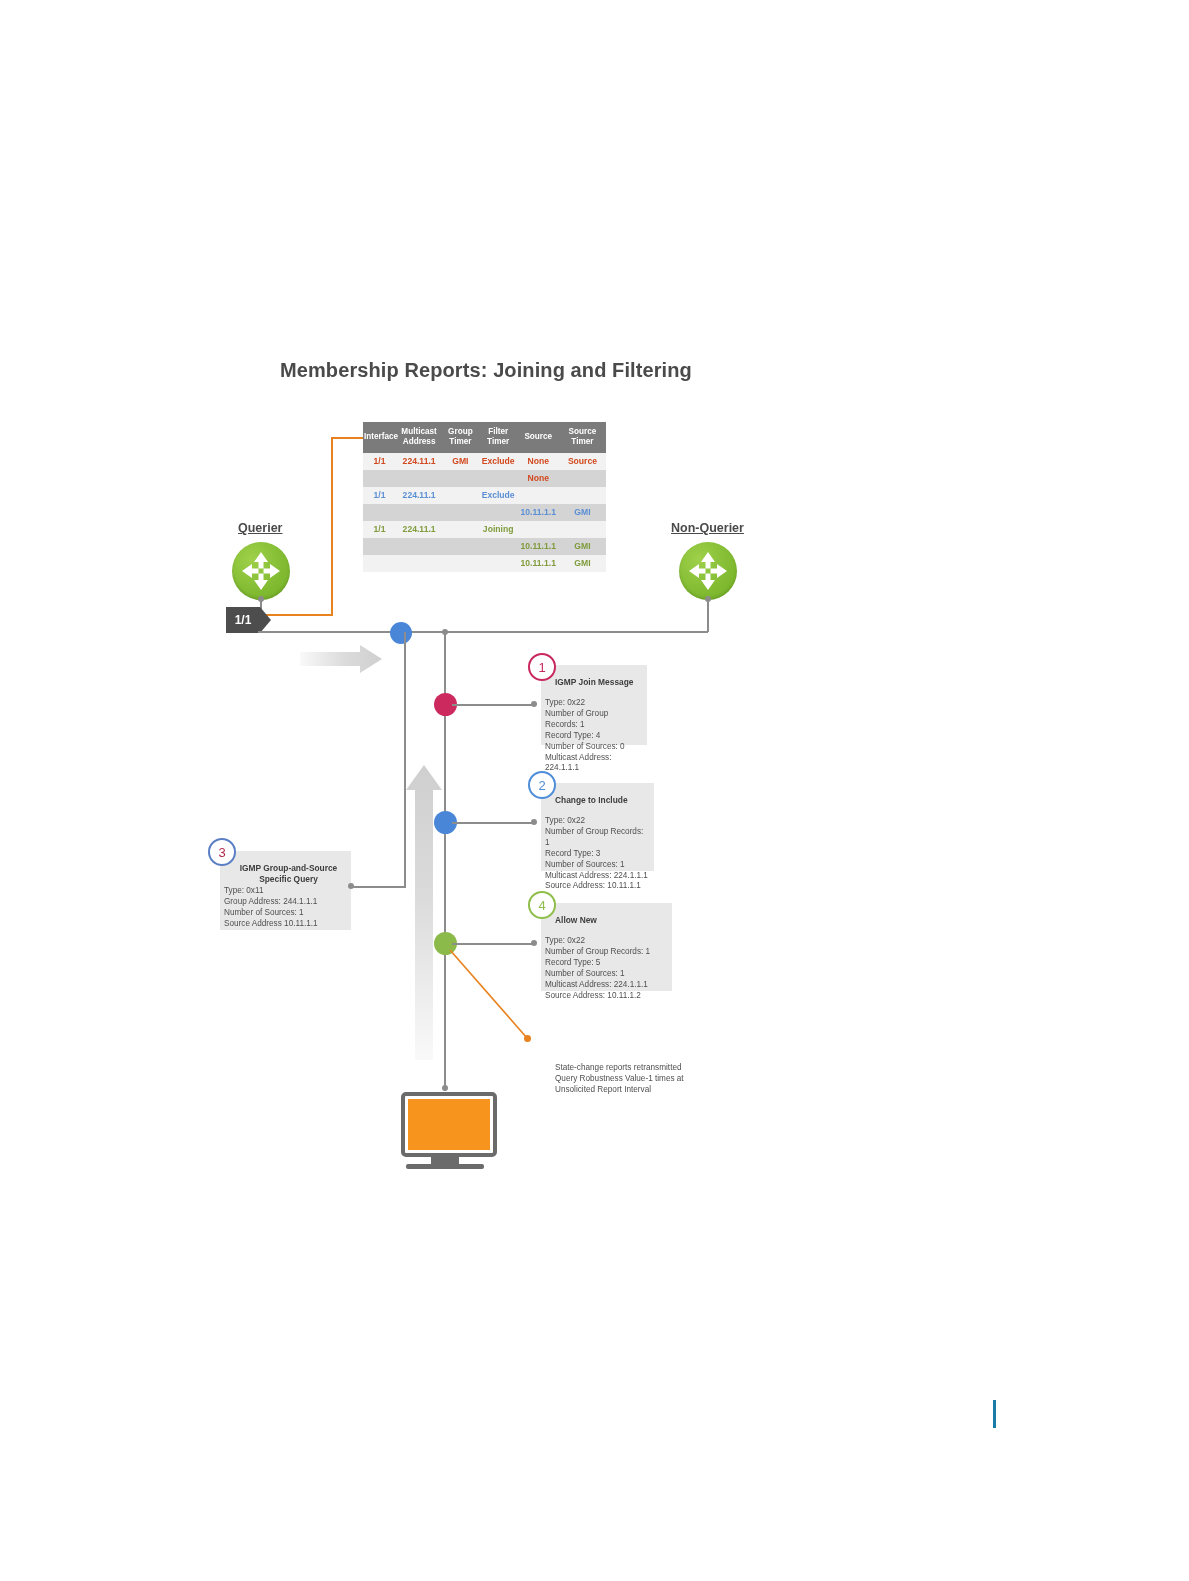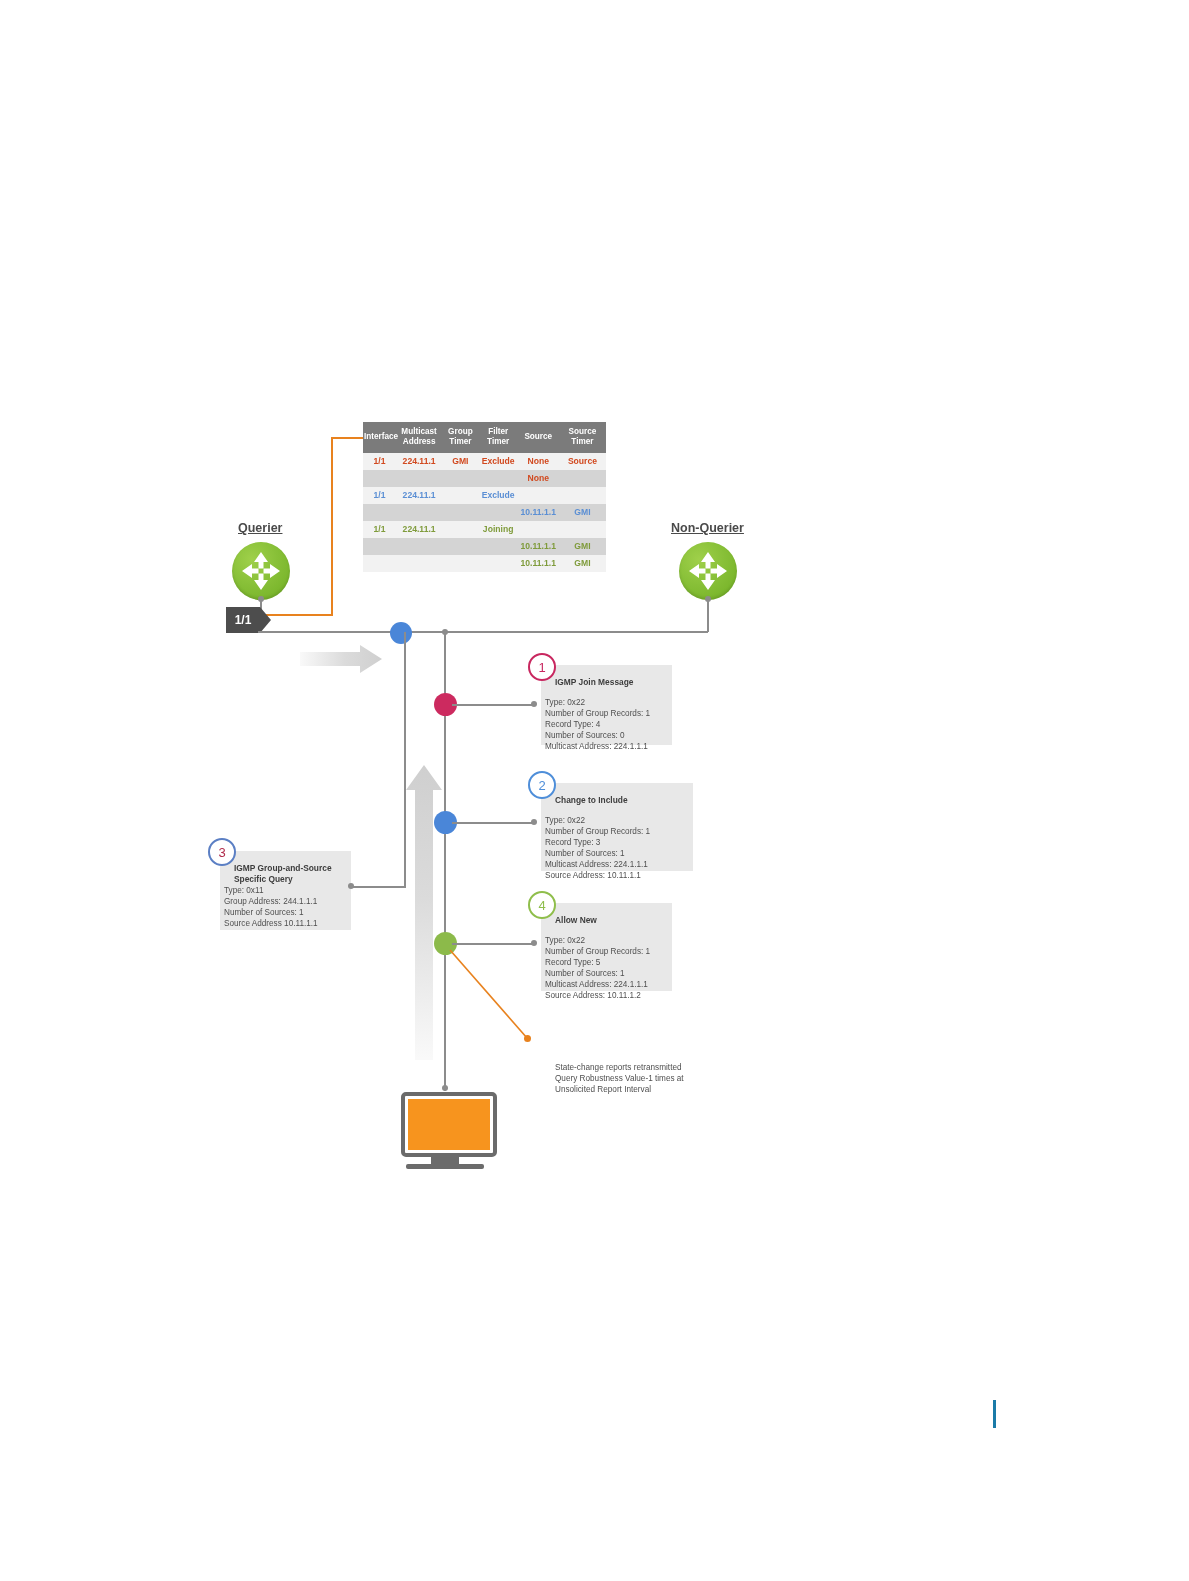--- a/index.html
+++ b/index.html
@@ -112,20 +112,21 @@
   }
 
   
   .page-mark{position:absolute;left:993px;top:1400px;width:3px;height:28px;background:#1b7ba8;}
 </style>
 </head>
 <body>
 
 <div class="canvas">
 
+  <div class="title">Membership Reports: Joining and Filtering</div>
 
   <div class="oline-v" style="left:257px;top:608px;height:18px;"></div>
   <div class="oline-h" style="left:257px;top:614px;width:75px;"></div>
   <div class="oline-v" style="left:331px;top:437px;height:179px;"></div>
   <div class="oline-h" style="left:331px;top:437px;width:36px;"></div>
   <div class="dot-or" style="left:254px;top:611px;"></div>
   <div class="dot-or" style="left:363px;top:434px;"></div>
 
   <table class="state-table">
     <thead>
@@ -267,46 +268,46 @@
     </g>
 
     <g>
       <path d="M415 1060 L415 790 L406 790 L424 765 L442 790 L433 790 L433 1060 Z" fill="url(#gradUp)"></path>
     </g>
   </svg>
 
   <div class="node node-pink" style="left:434px;top:693px;width:23px;height:23px;"></div>
   <div class="hline" style="left:452px;top:704px;width:82px;"></div>
   <div class="dot-sm" style="left:531px;top:701px;"></div>
-  <div class="callout" style="left:541px;top:665px;width:131px;height:80px;">
+  <div class="callout" style="left:541px;top:665px;width:106px;height:80px;">
     <div class="c-title">IGMP Join Message</div>
     <div class="c-body" style="top:33px;">Type: 0x22
 Number of Group Records: 1
 Record Type: 4
 Number of Sources: 0
 Multicast Address:  224.1.1.1</div>
   </div>
   <div class="badge badge-1" style="left:528px;top:653px;">1</div>
 
   <div class="node node-blue" style="left:434px;top:811px;width:23px;height:23px;"></div>
   <div class="hline" style="left:452px;top:822px;width:82px;"></div>
   <div class="dot-sm" style="left:531px;top:819px;"></div>
-  <div class="callout" style="left:541px;top:783px;width:152px;height:88px;">
+  <div class="callout" style="left:541px;top:783px;width:113px;height:88px;">
     <div class="c-title">Change to Include</div>
     <div class="c-body" style="top:33px;">Type: 0x22
 Number of Group Records: 1
 Record Type: 3
 Number of Sources: 1
 Multicast Address:  224.1.1.1
 Source Address: 10.11.1.1</div>
   </div>
   <div class="badge badge-2" style="left:528px;top:771px;">2</div>
 
   <div class="callout" style="left:220px;top:851px;width:131px;height:79px;">
-    <div class="c-title" style="white-space:pre-line;">IGMP Group-and-Source
+    <div class="c-title" style="white-space:pre-line;text-align:center;">IGMP Group-and-Source
 Specific Query</div>
     <div class="c-body" style="top:35px;">Type: 0x11
 Group Address: 244.1.1.1
 Number of Sources: 1
 Source Address 10.11.1.1</div>
   </div>
   <div class="badge badge-3" style="left:208px;top:838px;">3</div>
   <div class="hline" style="left:351px;top:886px;width:54px;"></div>
   <div class="dot-sm" style="left:348px;top:883px;"></div>
   <div class="vline" style="left:404px;top:632px;height:256px;"></div>

